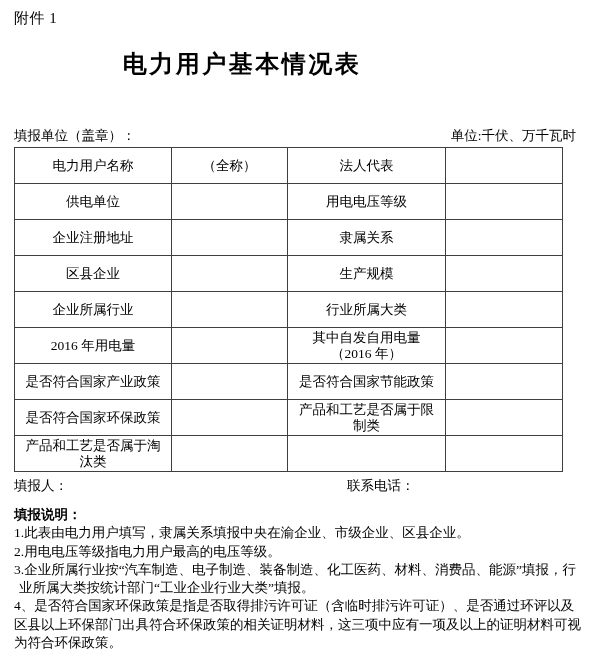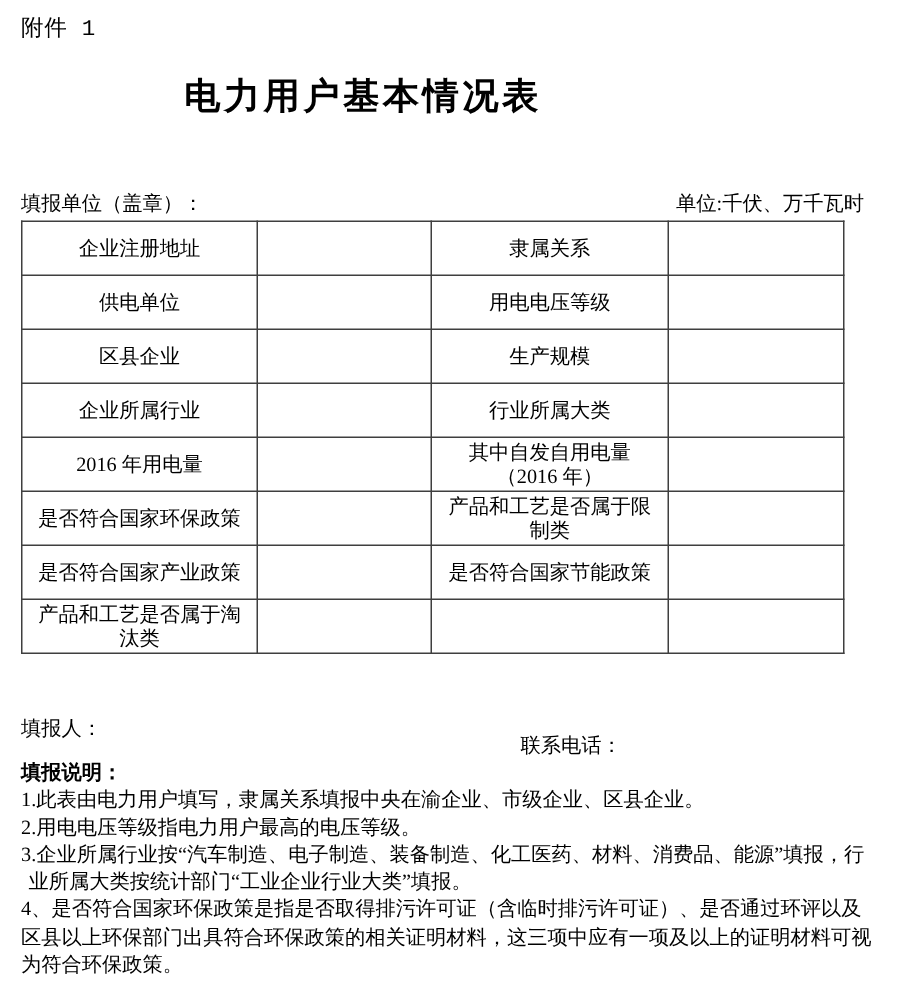--- a/index.html
+++ b/index.html
@@ -17,21 +17,21 @@
   .page {
     position: relative;
     width: 600px;
     height: 662px;
     overflow: hidden;
   }
   .attachment {
     position: absolute;
     left: 14px;
     top: 9px;
-    font-family: Liberation Mono, monospace;
+    font-family: Liberation Serif, serif;
     font-size: 15px;
     font-weight: 500;
     letter-spacing: 0.5px;
   }
   .title {
     position: absolute;
     left: 0;
     top: 48px;
     width: 484px;
     text-align: center;
@@ -76,21 +76,21 @@
   .signer-row {
     position: absolute;
     left: 14px;
     top: 477px;
     width: 562px;
     font-size: 13.5px;
   }
   .signer-row .phone {
     position: absolute;
     left: 333px;
-    top: 11px;
+    top: 0;
     text-align: right;
   }
   .notes {
     position: absolute;
     left: 14px;
     top: 506px;
     width: 580px;
     font-size: 13.5px;
     line-height: 18.3px;
     white-space: nowrap;
@@ -118,29 +118,35 @@
 
   <table class="form-table">
     <colgroup>
       <col style="width:157px">
         <col style="width:116px">
         <col style="width:158px">
         <col style="width:117px">
     </colgroup>
     <tbody>
       <tr>
+        <td>电力用户名称</td>
+        <td class="cell-fullname">（全称）</td>
+        <td>法人代表</td>
+        <td></td>
+      </tr>
+      <tr>
+        <td>供电单位</td>
+        <td></td>
+        <td>用电电压等级</td>
+        <td></td>
+      </tr>
+      <tr>
         <td>企业注册地址</td>
         <td></td>
         <td>隶属关系</td>
-        <td></td>
-      </tr>
-      <tr>
-        <td>供电单位</td>
-        <td></td>
-        <td>用电电压等级</td>
         <td></td>
       </tr>
       <tr>
         <td>区县企业</td>
         <td></td>
         <td>生产规模</td>
         <td></td>
       </tr>
       <tr>
         <td>企业所属行业</td>
@@ -149,30 +155,30 @@
         <td></td>
       </tr>
       <tr>
         <td>2016 年用电量</td>
         <td></td>
         <td>其中自发自用电量
 （2016 年）</td>
         <td></td>
       </tr>
       <tr>
+        <td>是否符合国家产业政策</td>
+        <td></td>
+        <td>是否符合国家节能政策</td>
+        <td></td>
+      </tr>
+      <tr>
         <td>是否符合国家环保政策</td>
         <td></td>
         <td>产品和工艺是否属于限
 制类</td>
-        <td></td>
-      </tr>
-      <tr>
-        <td>是否符合国家产业政策</td>
-        <td></td>
-        <td>是否符合国家节能政策</td>
         <td></td>
       </tr>
       <tr>
         <td>产品和工艺是否属于淘
 汰类</td>
         <td></td>
         <td></td>
         <td></td>
       </tr>
     </tbody>

